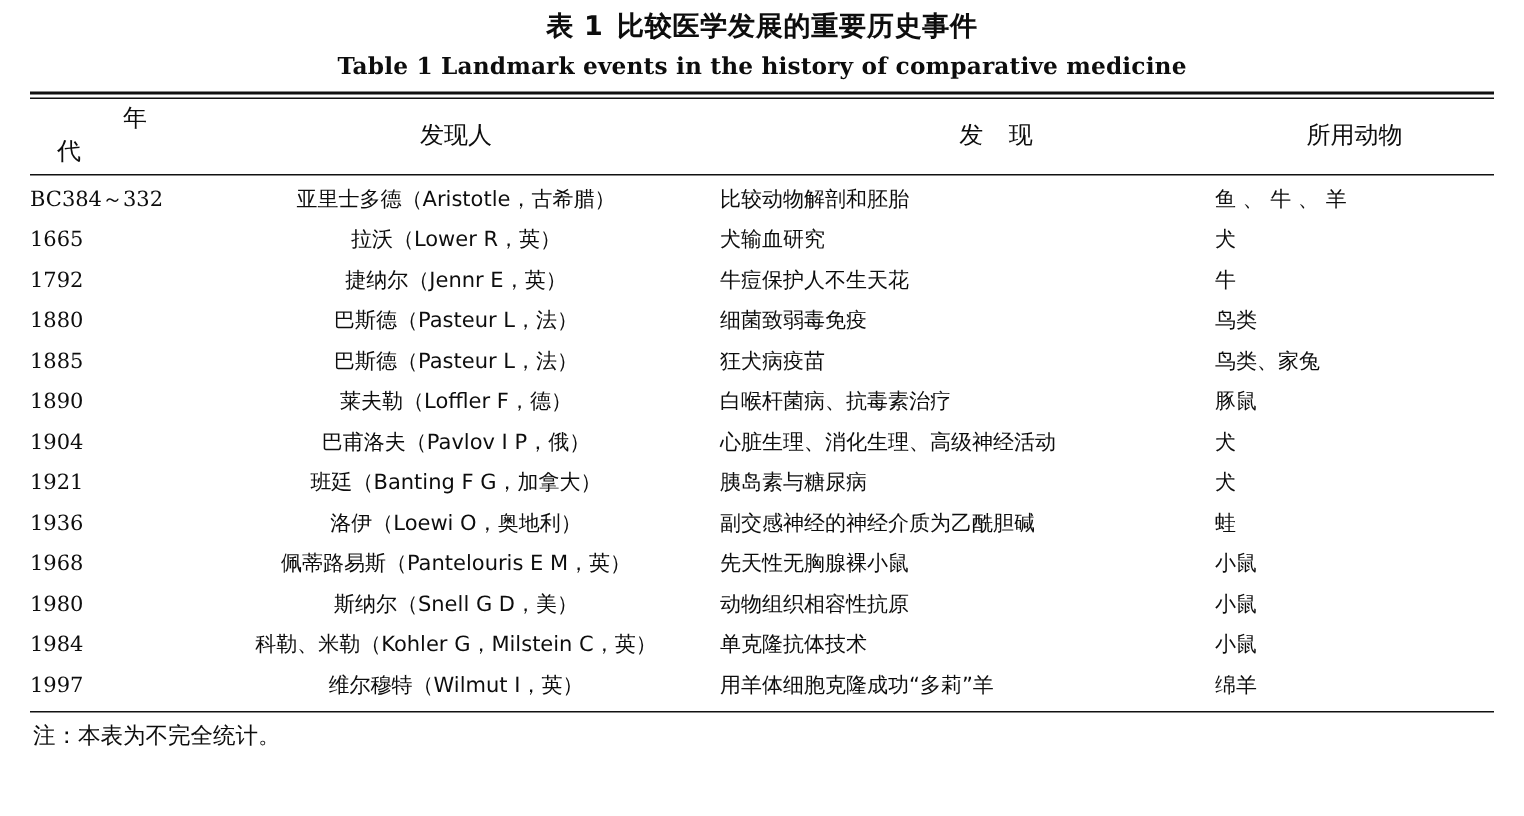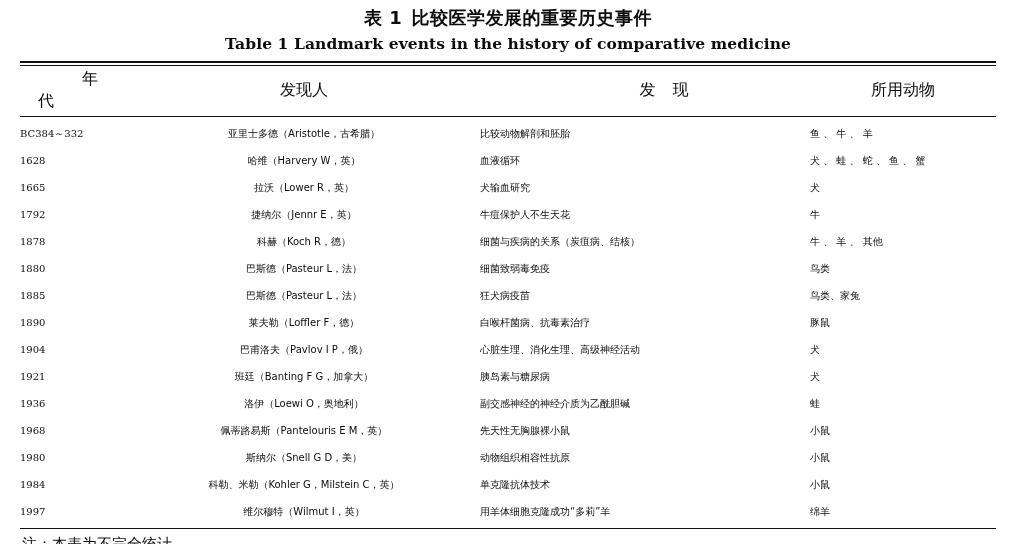--- a/index.html
+++ b/index.html
@@ -76,21 +76,21 @@
     font-size: 16px;
     font-family: "DejaVu Sans", "Liberation Sans", sans-serif;
     padding: 2px 0 4px 0;
     line-height: 22px;
     text-align: center;
   }
   table.lm th.h-year { text-align: left; padding-left: 18px; }
   table.lm th .spaced { letter-spacing: 6px; margin-left: 44px; }
 
   table.lm td {
-    font-size: 10px;
+    font-size: 14px;
     line-height: 27px;
     padding: 0;
     vertical-align: top;
     white-space: nowrap;
   }
   td.cell-year {
     font-family: "DejaVu Serif", "Liberation Serif", serif;
     text-align: left;
     padding-left: 2px;
   }
@@ -165,42 +165,30 @@
         <col class="c-anim">
       </colgroup>
       <tbody>
         <tr class="row-first">
           <td class="cell-year">BC384～332</td>
           <td class="cell-disc">亚里士多德（Aristotle，古希腊）</td>
           <td class="cell-find">比较动物解剖和胚胎</td>
           <td class="cell-anim">鱼 、 牛 、 羊</td>
         </tr>
         <tr>
-          <td class="cell-year">1628</td>
-          <td class="cell-disc">哈维（Harvery W，英）</td>
-          <td class="cell-find">血液循环</td>
-          <td class="cell-anim">犬 、 蛙 、 蛇 、 鱼 、 蟹</td>
-        </tr>
-        <tr>
           <td class="cell-year">1665</td>
           <td class="cell-disc">拉沃（Lower R，英）</td>
           <td class="cell-find">犬输血研究</td>
           <td class="cell-anim">犬</td>
         </tr>
         <tr>
           <td class="cell-year">1792</td>
           <td class="cell-disc">捷纳尔（Jennr E，英）</td>
           <td class="cell-find">牛痘保护人不生天花</td>
           <td class="cell-anim">牛</td>
-        </tr>
-        <tr>
-          <td class="cell-year">1878</td>
-          <td class="cell-disc">科赫（Koch R，德）</td>
-          <td class="cell-find">细菌与疾病的关系（炭疽病、结核）</td>
-          <td class="cell-anim">牛 、 羊 、 其他</td>
         </tr>
         <tr>
           <td class="cell-year">1880</td>
           <td class="cell-disc">巴斯德（Pasteur L，法）</td>
           <td class="cell-find">细菌致弱毒免疫</td>
           <td class="cell-anim">鸟类</td>
         </tr>
         <tr>
           <td class="cell-year">1885</td>
           <td class="cell-disc">巴斯德（Pasteur L，法）</td>

